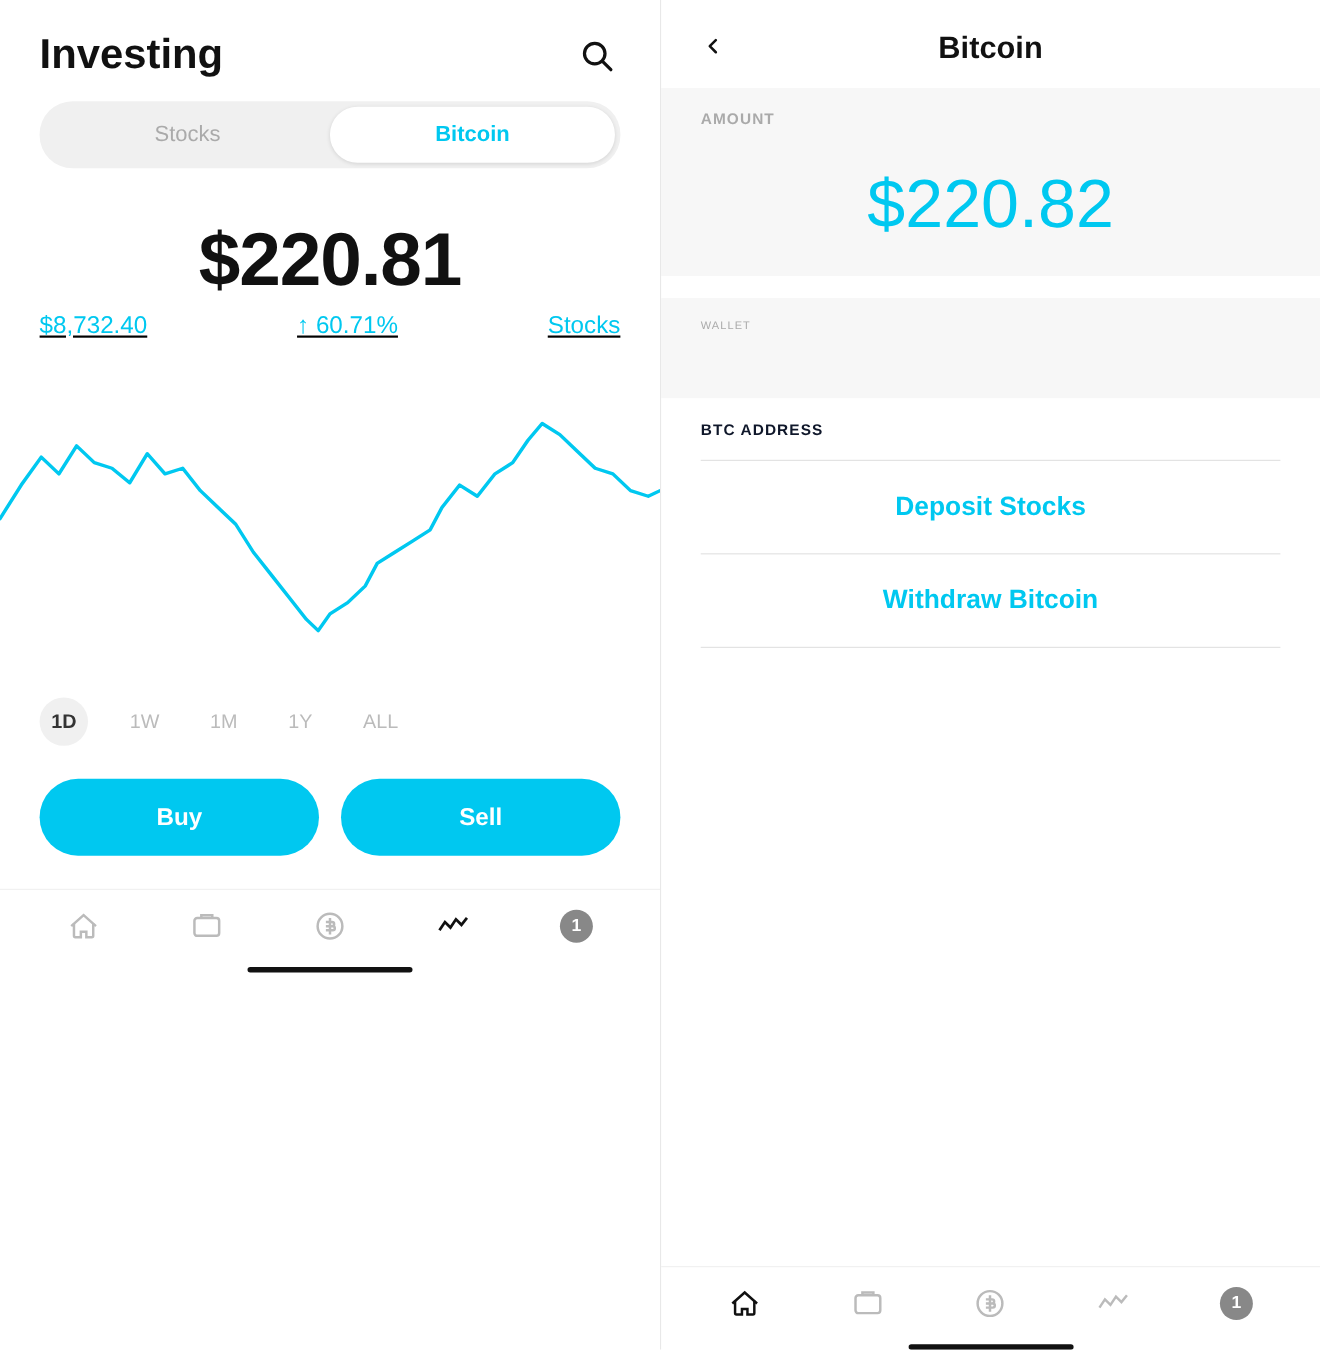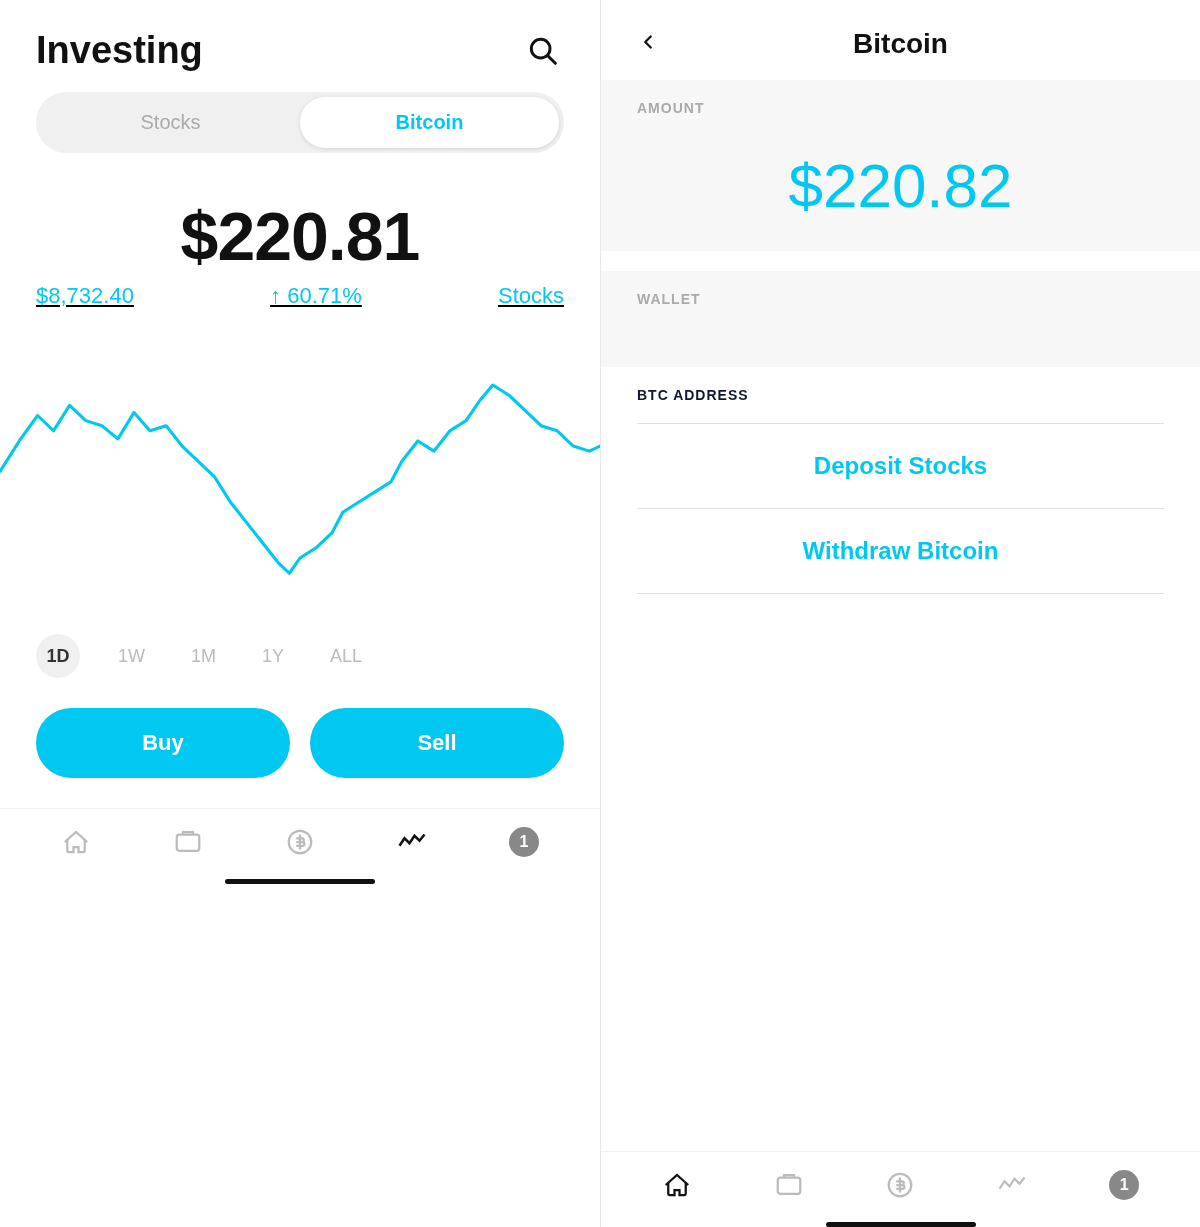--- a/index.html
+++ b/index.html
@@ -274,22 +274,22 @@
       text-align: center;
       padding: 6px 36px 0;
     }
 
     .wallet-section {
       background: #f7f7f7;
       margin-top: 20px;
     }
 
     .wallet-label {
-      font-size: 14px;
-      font-weight: 700;
+      font-size: 10px;
+      font-weight: 400;
       color: #aaa;
       letter-spacing: 1px;
       padding: 20px 36px 60px;
     }
 
     .btc-address-label {
       font-size: 14px;
       font-weight: 600;
       color: #0f172a;
       letter-spacing: 1px;

